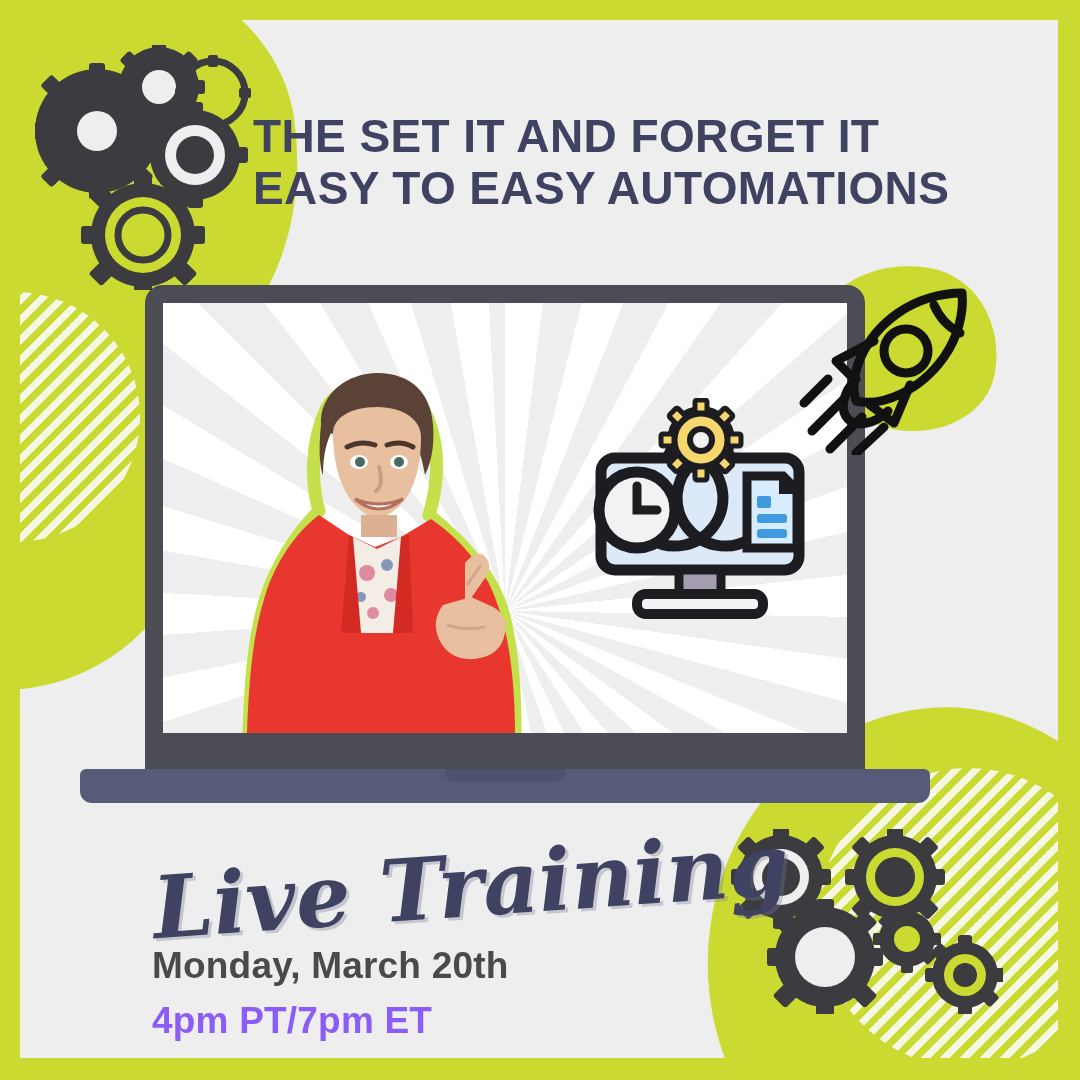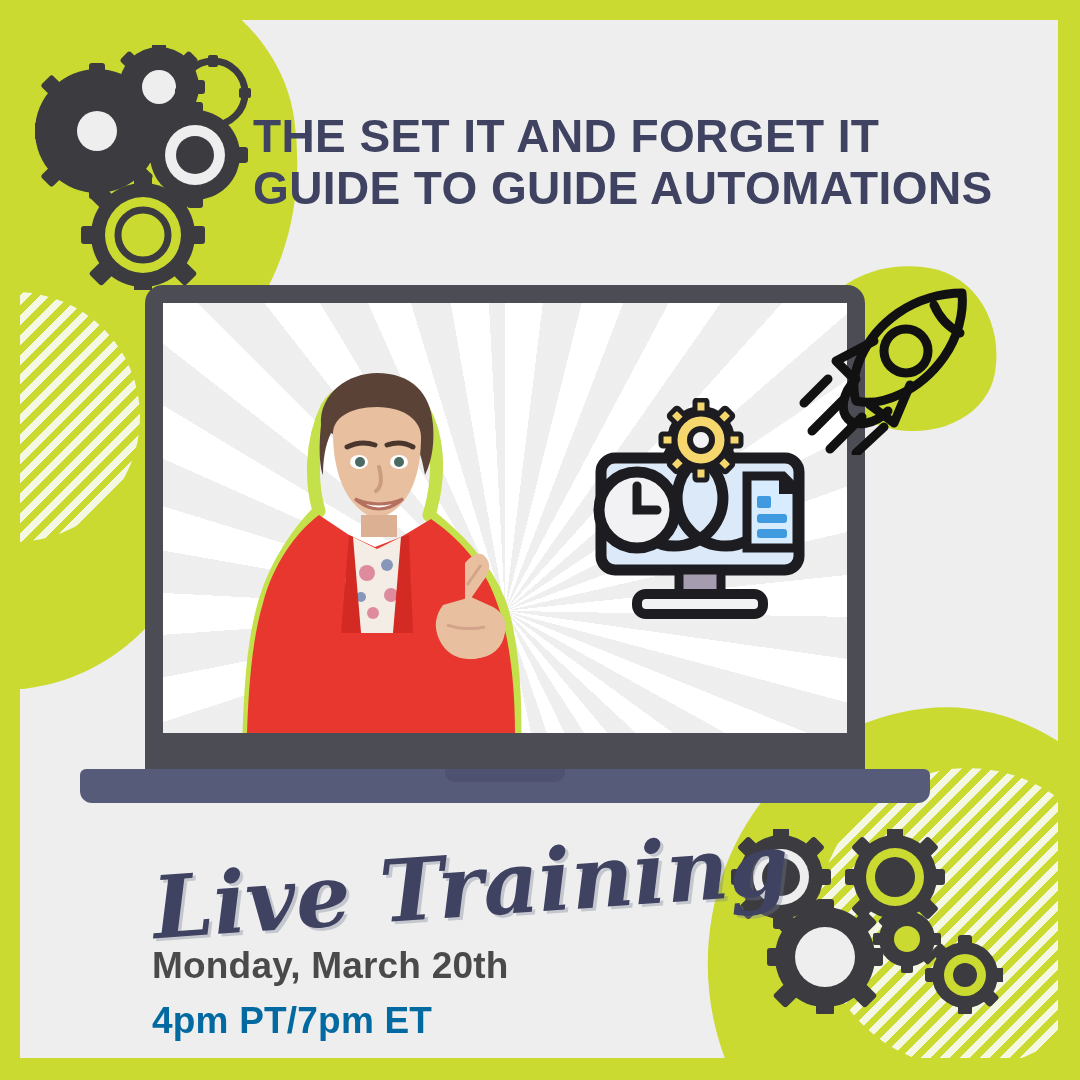--- a/index.html
+++ b/index.html
@@ -108,21 +108,21 @@
     font-style:italic;font-weight:bold;
     transform:rotate(-4deg);
     text-shadow:3px 3px 0 rgba(120,125,150,.35);
   }
   .date-line{
     position:absolute;left:132px;top:925px;z-index:8;
     color:#4a4a4a;font-size:37px;font-weight:bold;letter-spacing:.2px;
   }
   .time-line{
     position:absolute;left:132px;top:980px;z-index:8;
-    color:#0369a1;font-size:37px;font-weight:bold;letter-spacing:.2px;
+    color:#8b5cf6;font-size:37px;font-weight:bold;letter-spacing:.2px;
   }
 </style>
 </head>
 <body>
 
 <div class="poster">
   <div class="canvas">
 
     <div class="blob blob-tl"></div>
     <div class="blob blob-ml"></div>
@@ -197,21 +197,21 @@
             <rect x="140" y="218" width="18" height="20" rx="3" transform="rotate(-45 149 228)"></rect>
             <rect x="140" y="142" width="18" height="20" rx="3" transform="rotate(45 149 152)"></rect>
             <rect x="58" y="218" width="18" height="20" rx="3" transform="rotate(45 67 228)"></rect>
           </g>
         </g>
       </svg>
     </div>
 
     <div class="headline">
       <span>THE SET IT AND FORGET IT</span>
-      <span class="l2">GUIDE TO GUIDE AUTOMATIONS</span>
+      <span class="l2">EASY TO EASY AUTOMATIONS</span>
     </div>
 
     <div class="laptop">
       <div class="laptop-lid">
         <div class="screen">
           <div class="rays"></div>
 
           <div class="person">
             <svg width="330" height="400" viewBox="0 0 330 400">
 

